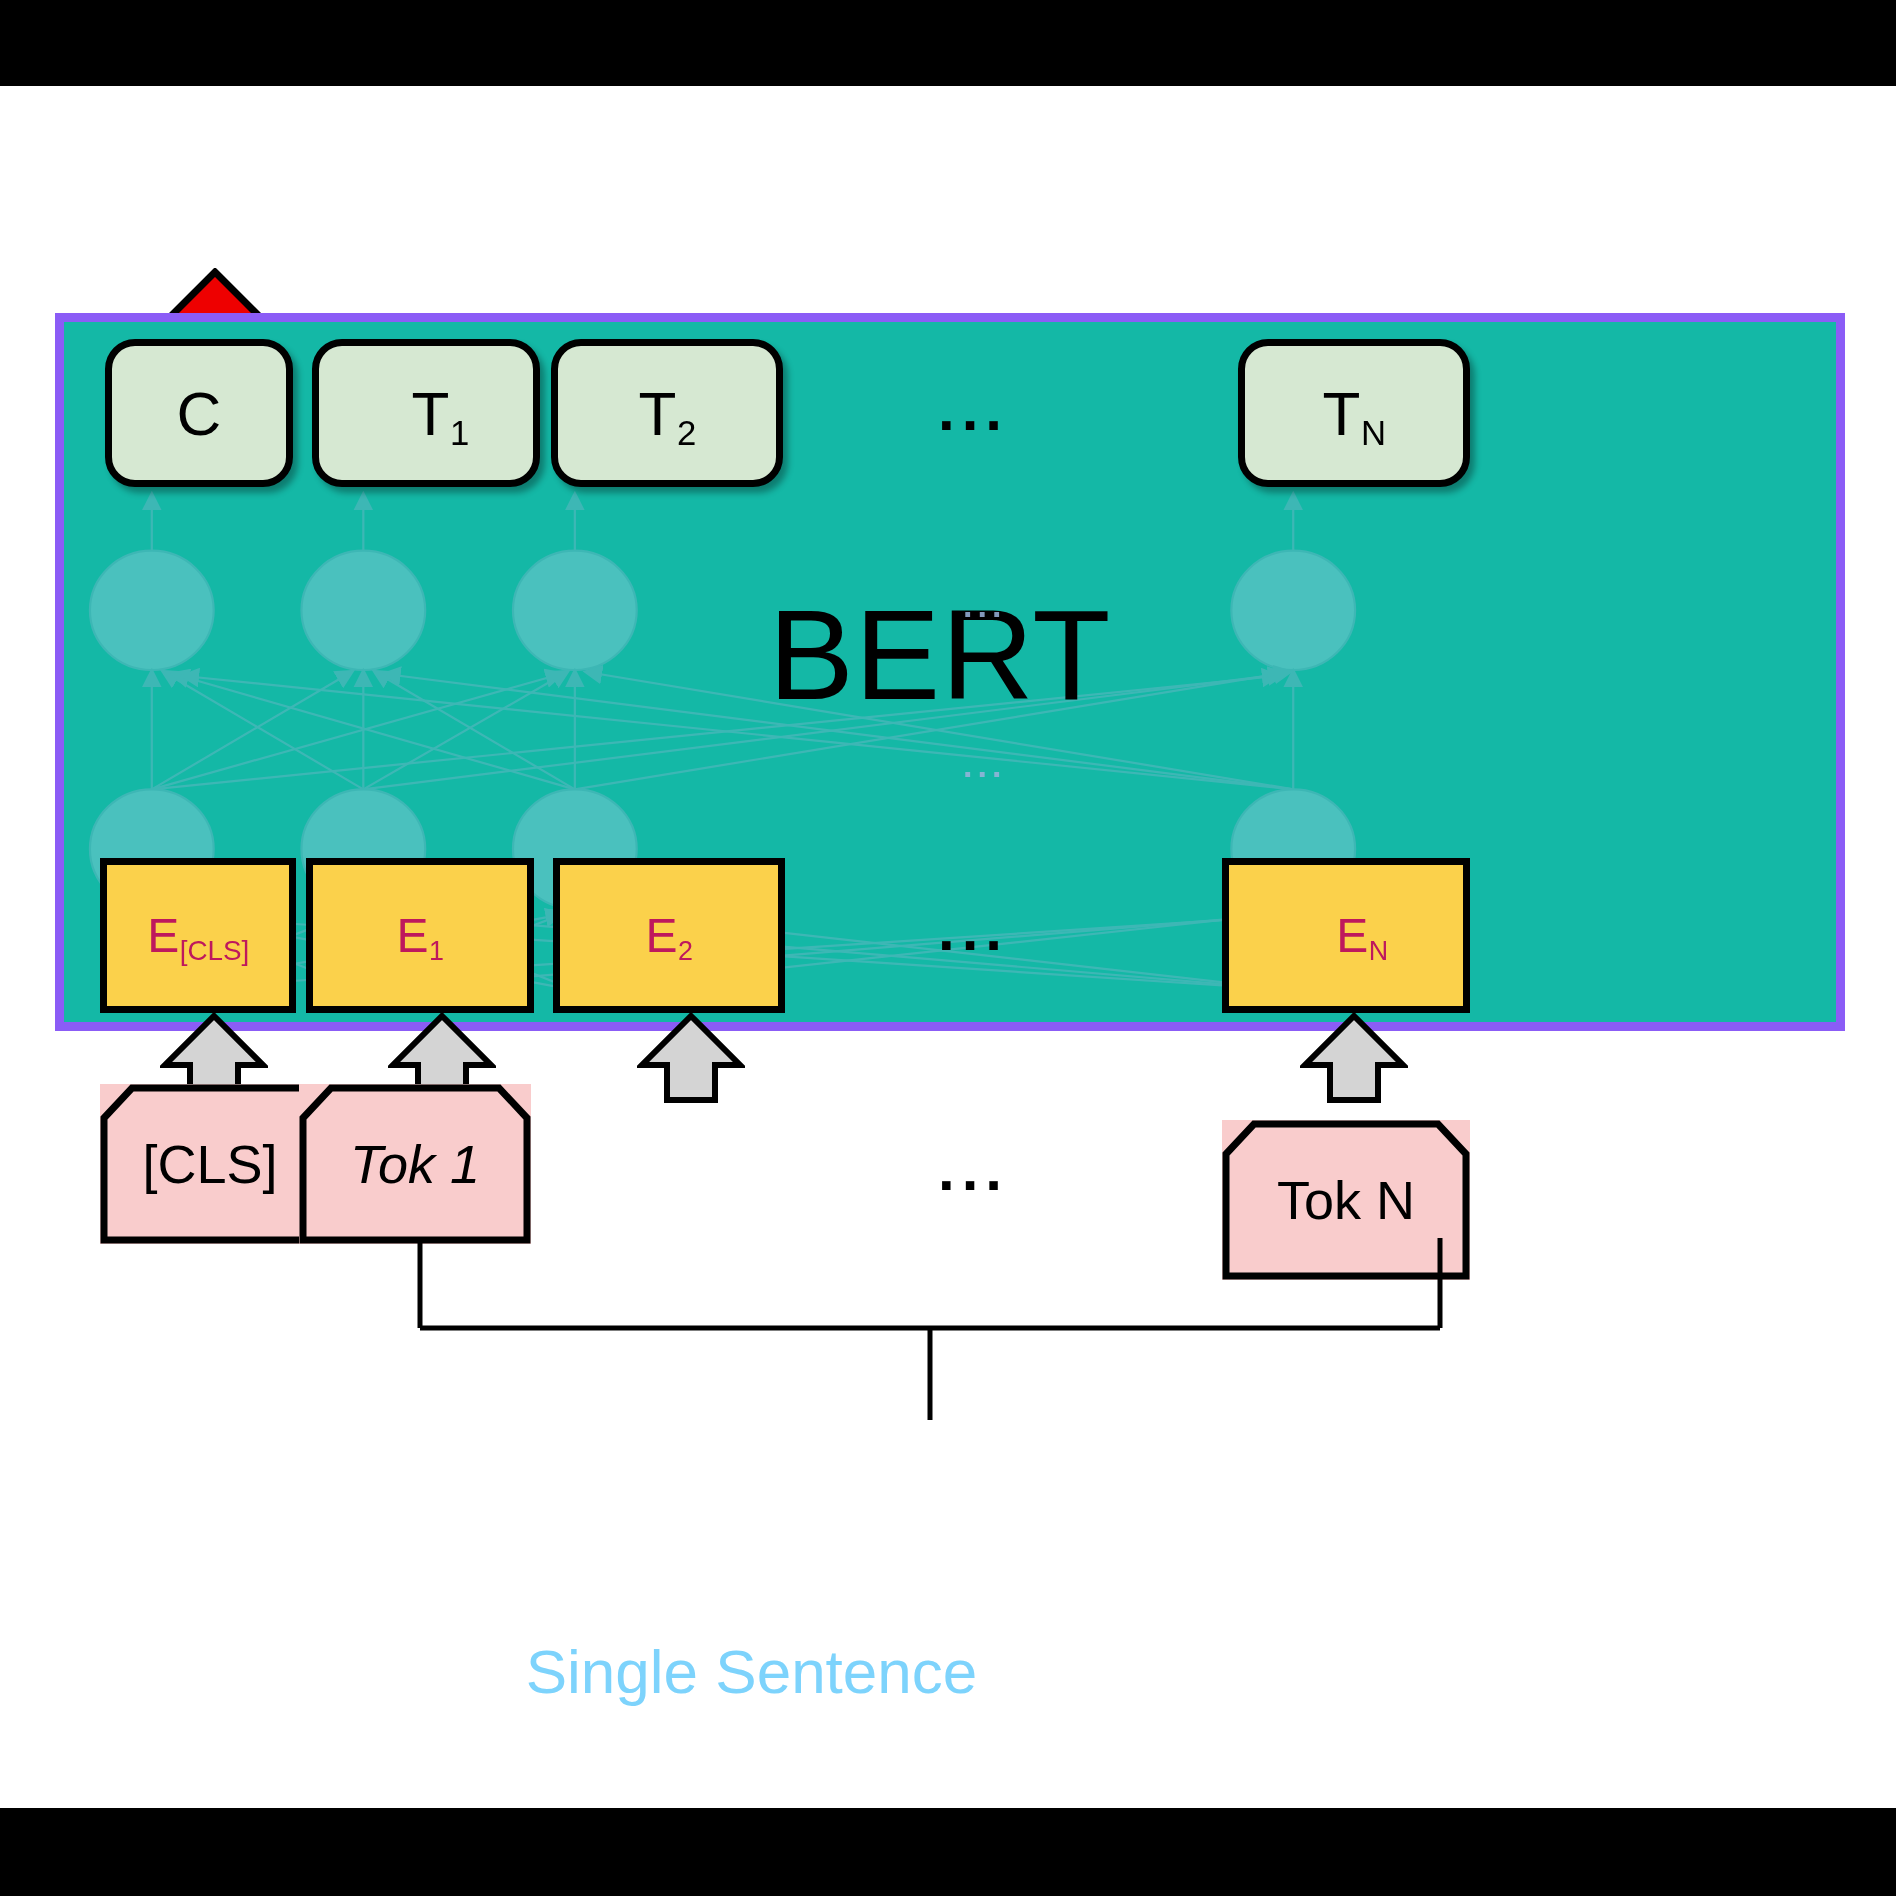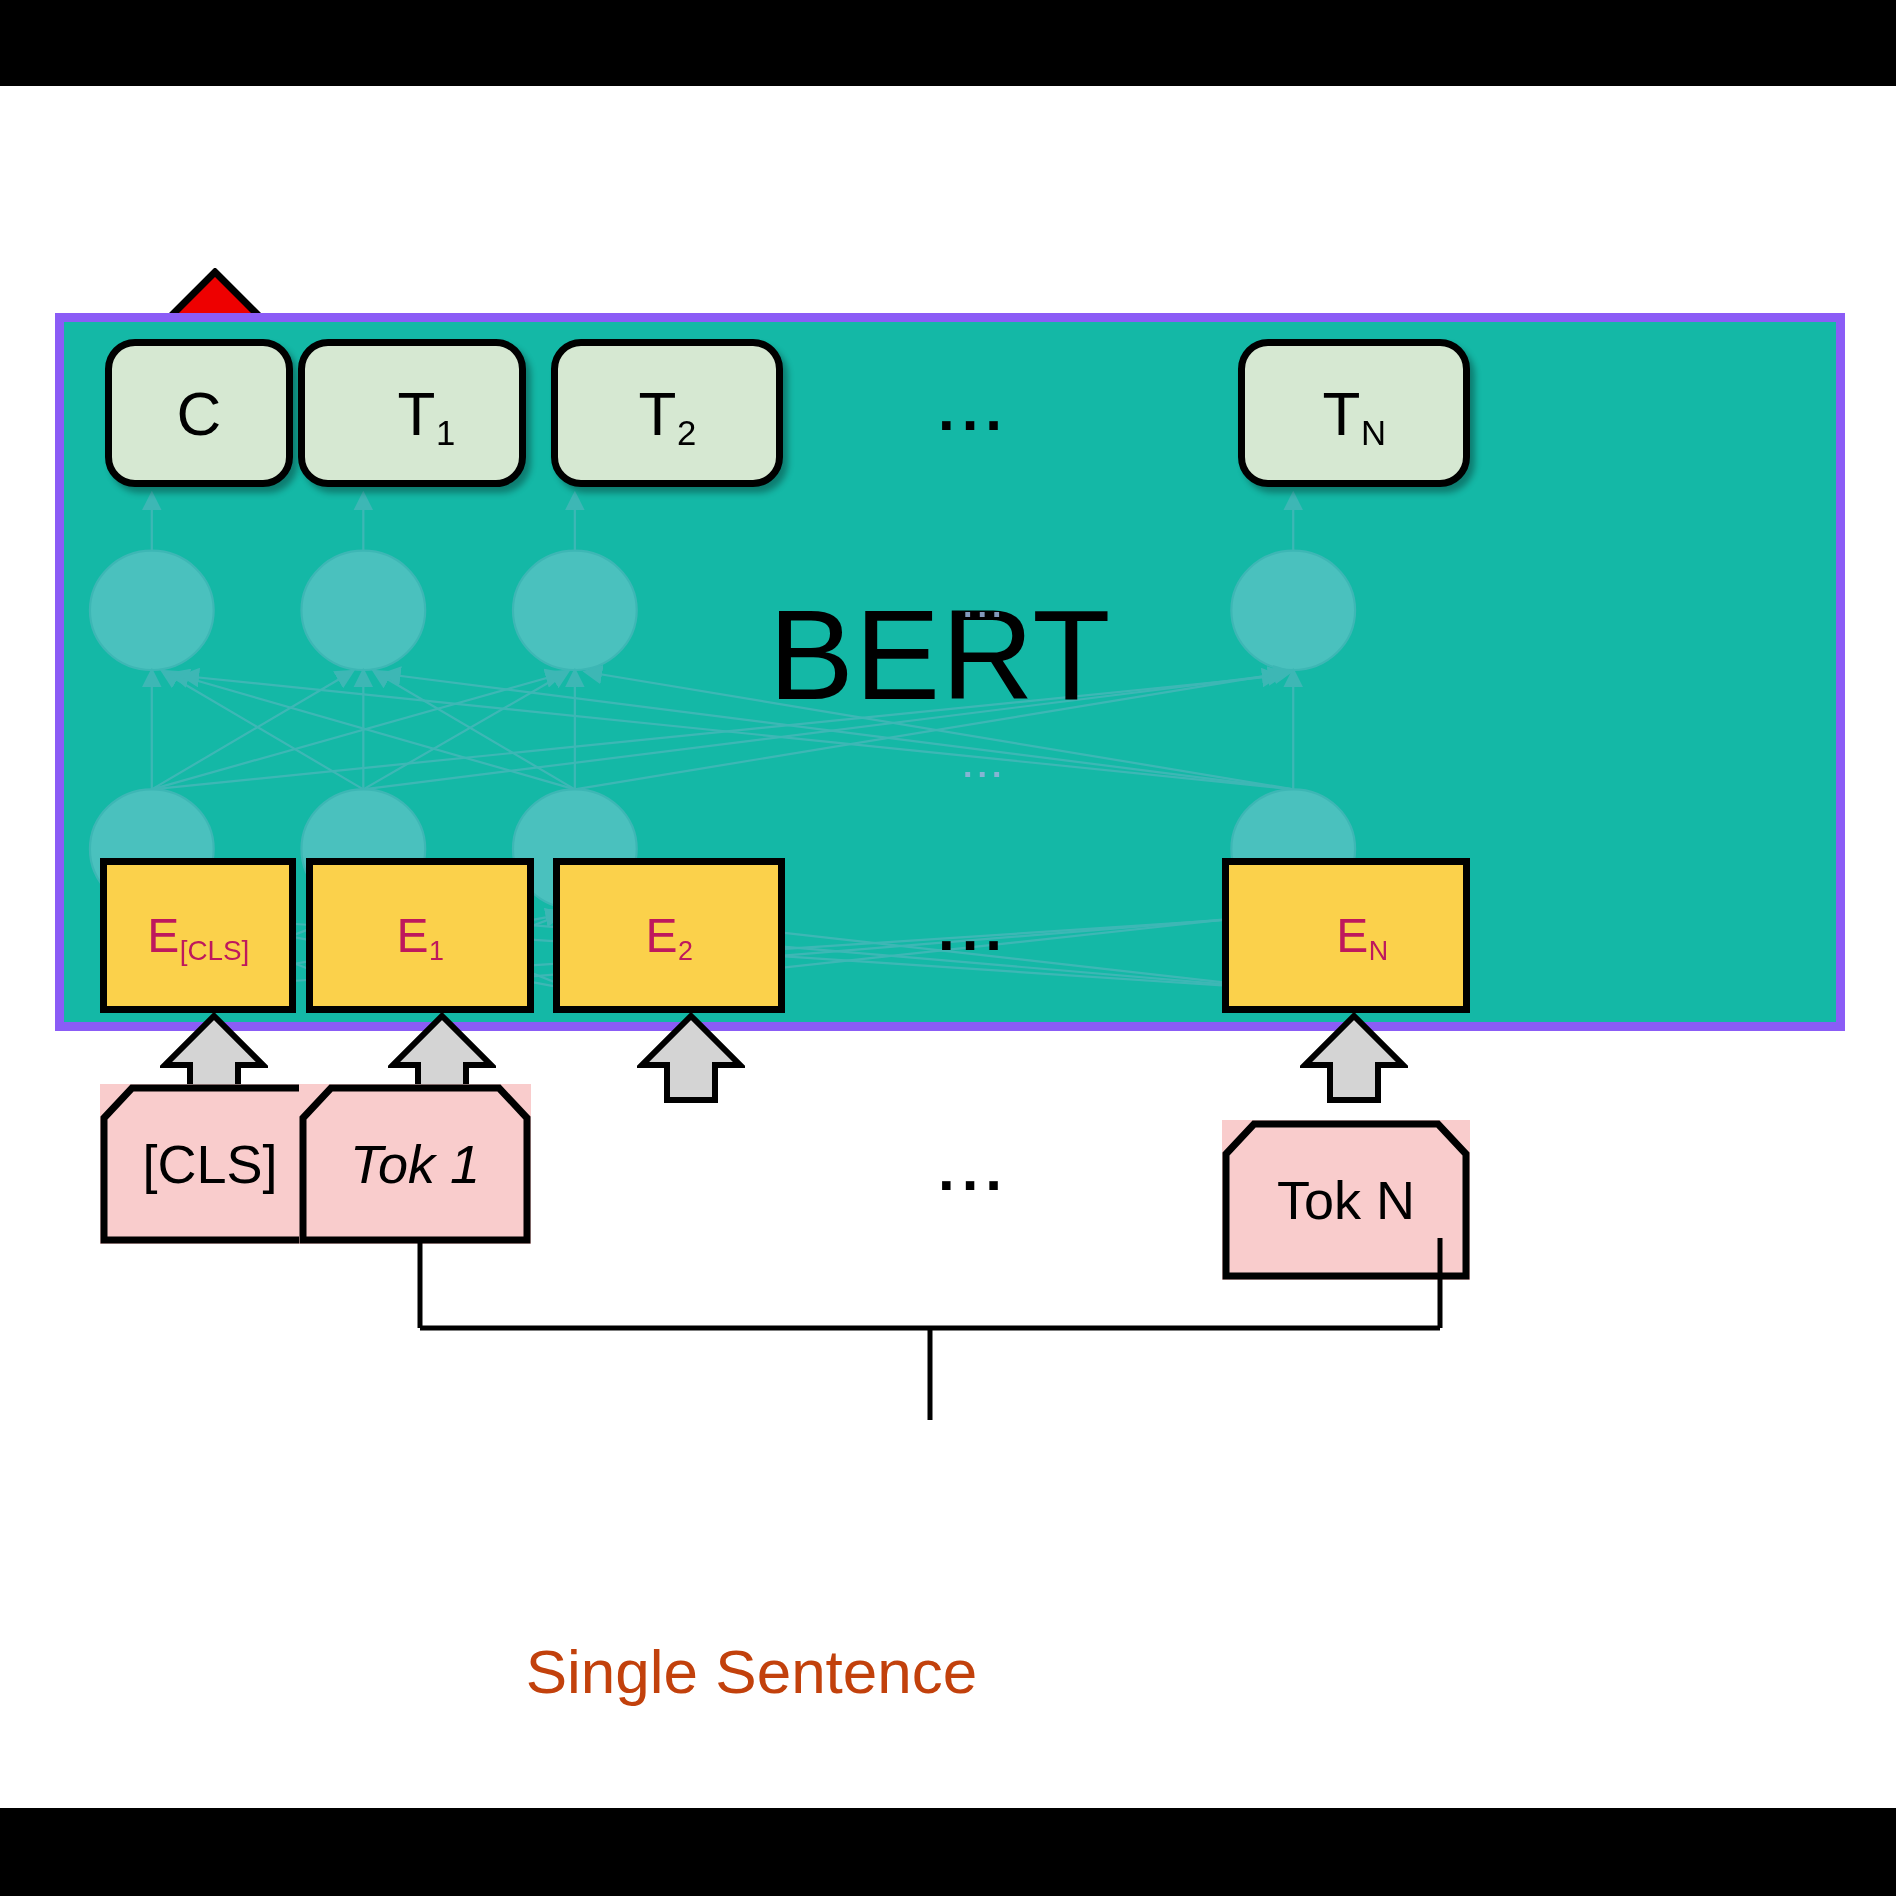--- a/index.html
+++ b/index.html
@@ -62,21 +62,21 @@
   .sub-cls{font-size:.58em;}
 
   .dots{
     position:absolute;color:#000;font-size:60px;font-weight:700;
     letter-spacing:7px;line-height:1;
   }
   .dots-faint{color:#9bb4dc;font-size:34px;letter-spacing:5px;opacity:.85;}
 
   .ssent{
     position:absolute;left:0;width:1503px;top:1636px;
-    text-align:center;font-size:62px;color:#c2410c;
+    text-align:center;font-size:62px;color:#7dd3fc;
   }
 </style>
 </head>
 <body>
 
 <div id="stage">
 
   <div class="whitearea"></div>
 
 
@@ -154,21 +154,21 @@
         </g>
       </g>
     </svg>
 
     <div class="bert-title">BERT</div>
   </div>
 
   <div class="tbox" style="left:105px;width:188px;top:339px;">
     <span><span>C</span></span>
   </div>
-  <div class="tbox" style="left:298px;width:228px;top:339px;padding-left:28px;">
+  <div class="tbox" style="left:312px;width:228px;top:339px;padding-left:28px;">
     <span><span>T</span><sub>1</sub></span>
   </div>
   <div class="tbox" style="left:551px;width:232px;top:339px;">
     <span><span>T</span><sub>2</sub></span>
   </div>
   <div class="tbox" style="left:1238px;width:232px;top:339px;">
     <span><span>T</span><sub>N</sub></span>
   </div>
 
   <div class="dots" style="left:938px;top:380px;">...</div>

